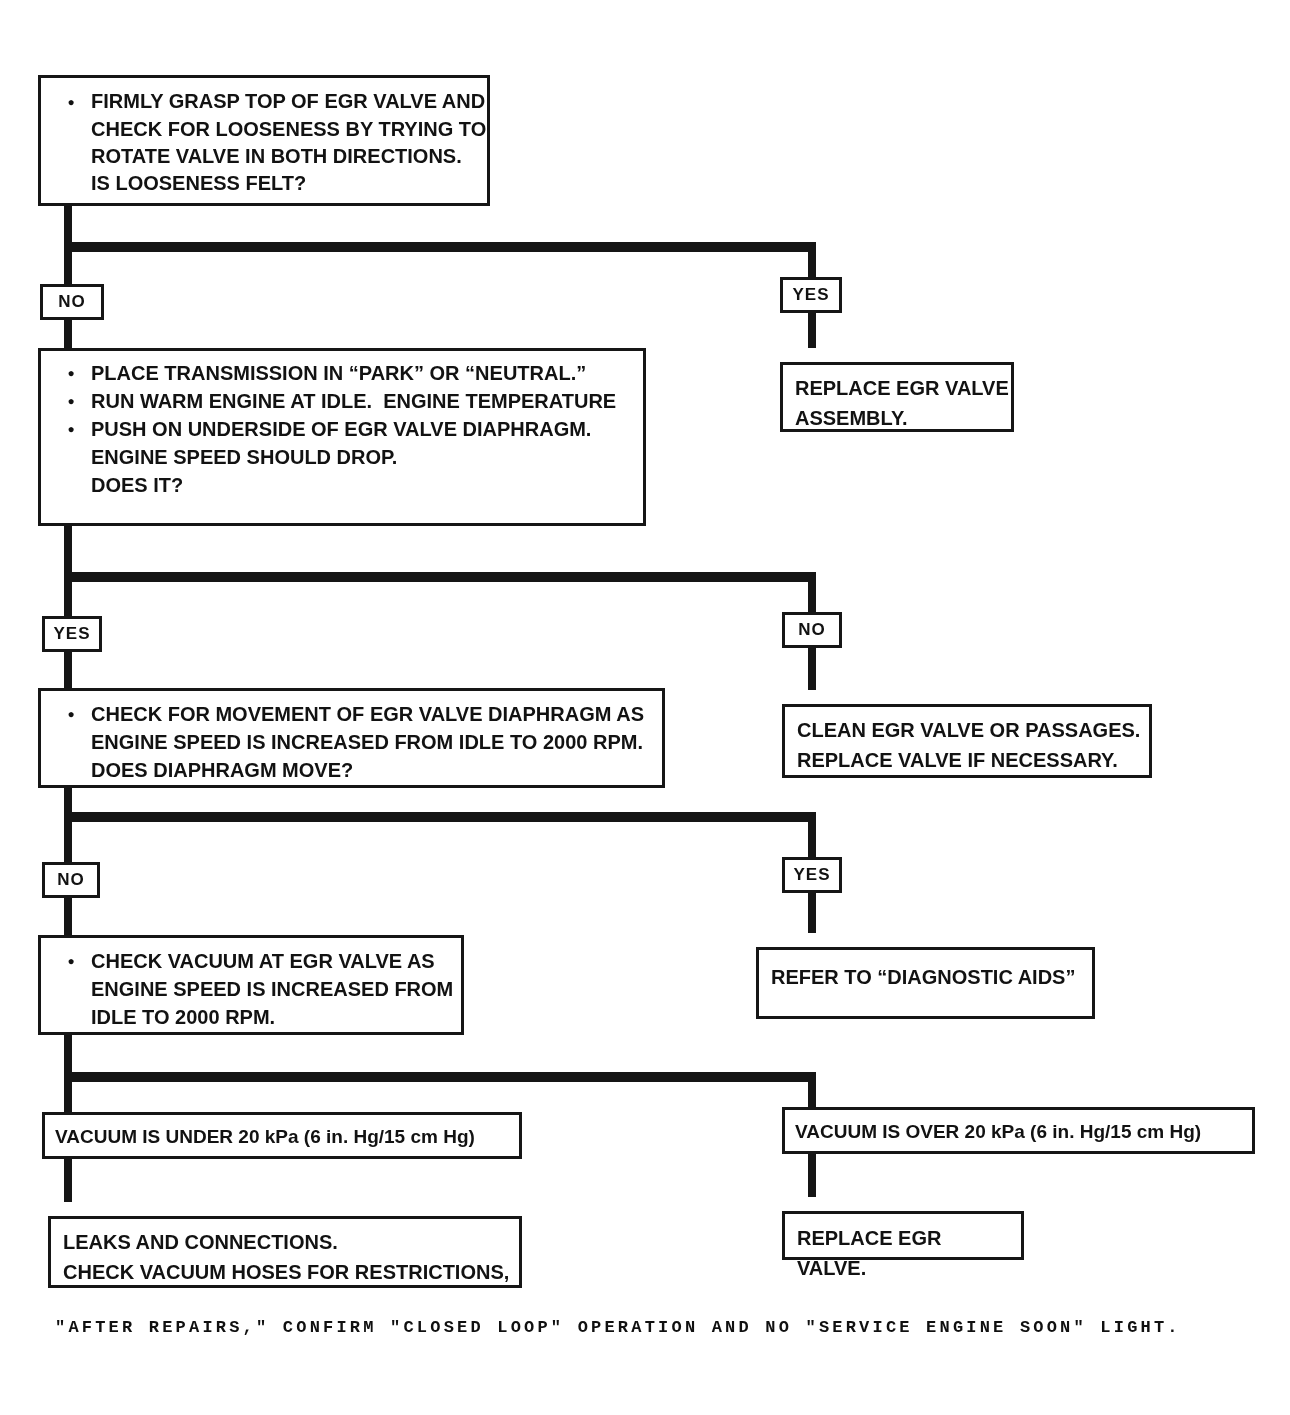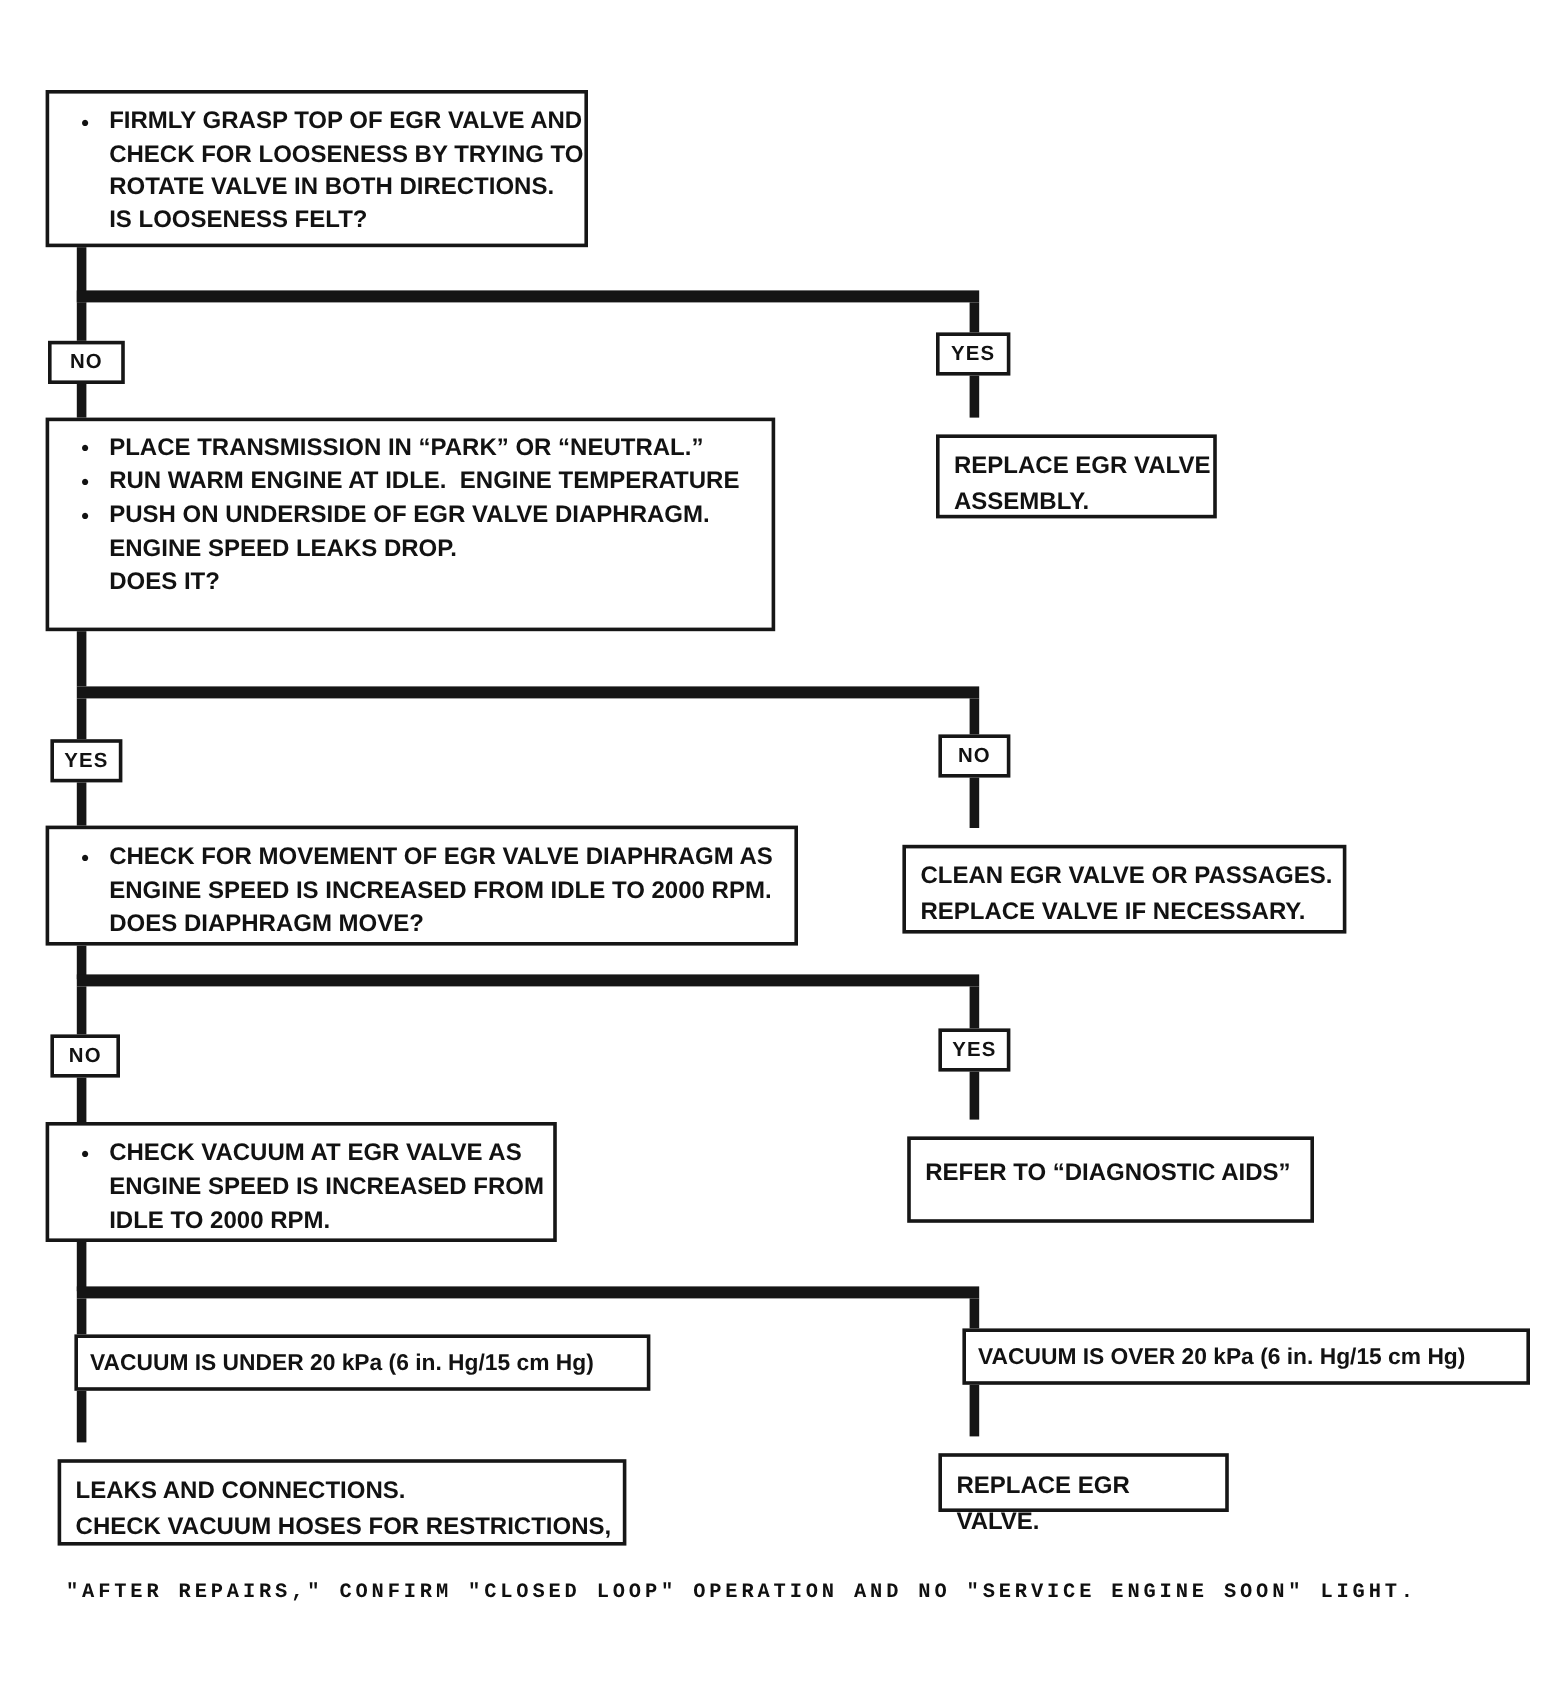--- a/index.html
+++ b/index.html
@@ -10,21 +10,21 @@
   .line{position:absolute;background:#151515;}
   .box{
     position:absolute;box-sizing:border-box;background:#ffffff;
     border:3px solid #161616;
   }
   .step{font-weight:bold;font-size:20px;line-height:28px;padding:9px 4px 0 10px;}
   .step .row{display:flex;}
   .step .b{flex:0 0 40px;width:40px;text-align:center;font-size:12px;line-height:28px;}
   .t{white-space:pre;}
   .term{font-weight:bold;font-size:20px;line-height:30px;padding:8px 6px 0 12px;margin-top:16px;}
-  .slim{font-weight:bold;font-size:19px;line-height:28px;padding:8px 4px 0 10px;white-space:pre;margin-left:20px;}
+  .slim{font-weight:bold;font-size:19px;line-height:28px;padding:8px 4px 0 10px;white-space:pre;}
   .lbl{
     display:flex;align-items:center;justify-content:center;
     font-weight:bold;font-size:17px;letter-spacing:1px;border-width:3px;
   }
   .footer{
     position:absolute;left:55px;top:1318px;
     font-family:"Liberation Mono","DejaVu Sans Mono",monospace;
     font-weight:bold;font-size:17px;letter-spacing:3.2px;white-space:nowrap;color:#101010;
   }
 </style>
@@ -96,32 +96,32 @@
     <div class="row">
         <span class="b">●</span>
         <span class="t">RUN WARM ENGINE AT IDLE.  ENGINE TEMPERATURE</span>
       </div>
     <div class="row">
         <span class="b">●</span>
         <span class="t">PUSH ON UNDERSIDE OF EGR VALVE DIAPHRAGM.</span>
       </div>
     <div class="row">
         <span class="b"></span>
-        <span class="t">ENGINE SPEED LEAKS DROP.</span>
+        <span class="t">ENGINE SPEED SHOULD DROP.</span>
       </div>
     <div class="row">
         <span class="b"></span>
         <span class="t">DOES IT?</span>
       </div>
   </div>
 
   <div class="box lbl" style="left:42px;top:616px;width:60px;height:36px">YES</div>
   <div class="box lbl" style="left:782px;top:612px;width:60px;height:36px">NO</div>
 
-  <div class="box term" style="left:752px;top:688px;width:370px;height:74px">
+  <div class="box term" style="left:782px;top:688px;width:370px;height:74px">
     <div class="t">CLEAN EGR VALVE OR PASSAGES.</div>
     <div class="t">REPLACE VALVE IF NECESSARY.</div>
   </div>
 
   <div class="box step" style="left:38px;top:688px;width:627px;height:100px">
     <div class="row">
         <span class="b">●</span>
         <span class="t">CHECK FOR MOVEMENT OF EGR VALVE DIAPHRAGM AS</span>
       </div>
     <div class="row">

